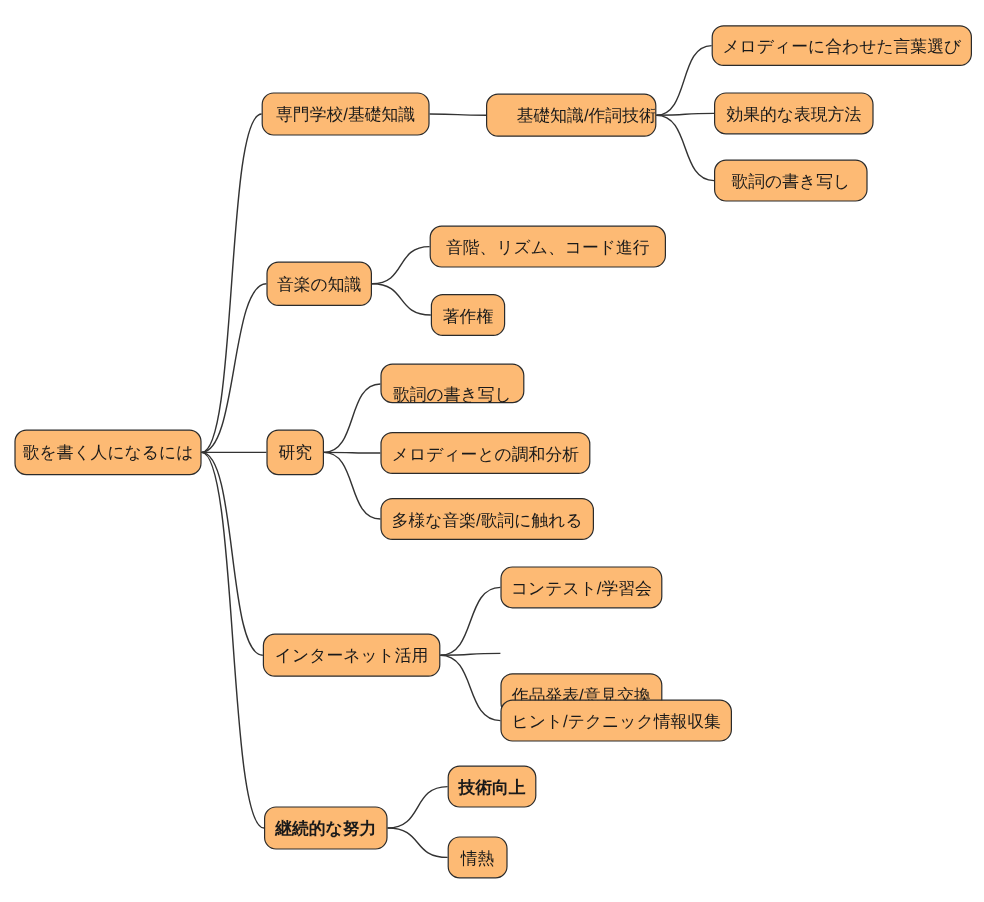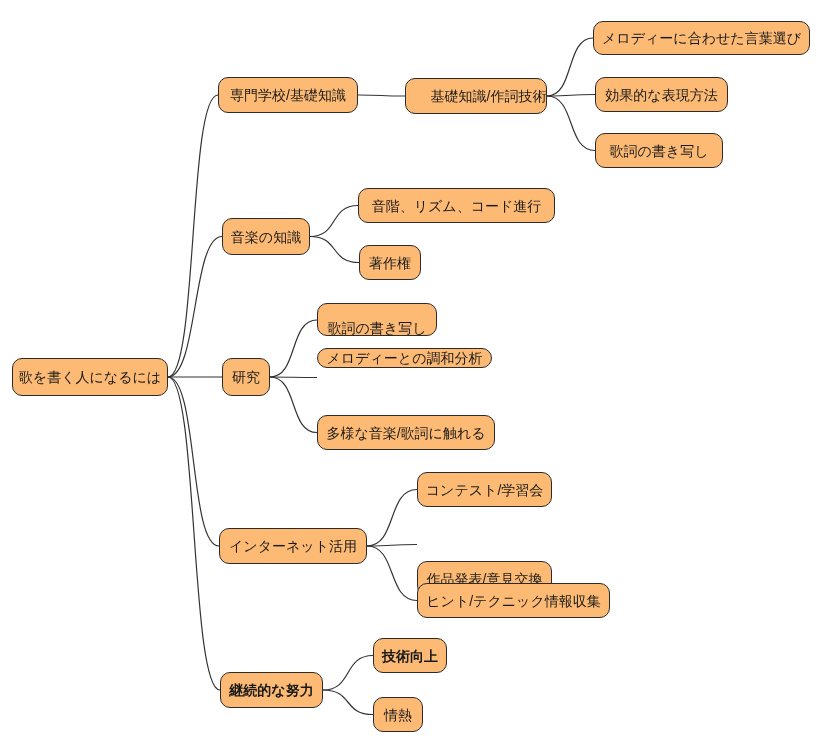--- a/index.html
+++ b/index.html
@@ -90,21 +90,21 @@
     </div>
     <div class="node" style="left: 359px; top: 245px; width: 62px; height: 35px;">
       <span>著作権</span>
     </div>
     <div class="node" style="left: 222px; top: 358px; width: 48px; height: 38px;">
       <span>研究</span>
     </div>
     <div class="node" style="left: 317px; top: 303px; width: 120px; height: 33px; align-items: flex-end;">
       <span>歌詞の書き写し</span>
     </div>
-    <div class="node" style="left: 317px; top: 348px; width: 175px; height: 20px;">
+    <div class="node" style="left: 317px; top: 360px; width: 175px; height: 35px;">
       <span>メロディーとの調和分析</span>
     </div>
     <div class="node" style="left: 317px; top: 415px; width: 178px; height: 35px;">
       <span>多様な音楽/歌詞に触れる</span>
     </div>
     <div class="node" style="left: 219px; top: 528px; width: 148px; height: 36px;">
       <span>インターネット活用</span>
     </div>
     <div class="node" style="left: 417px; top: 472px; width: 135px; height: 35px; text-align: center;">
       <span>コンテスト/学習会</span>

